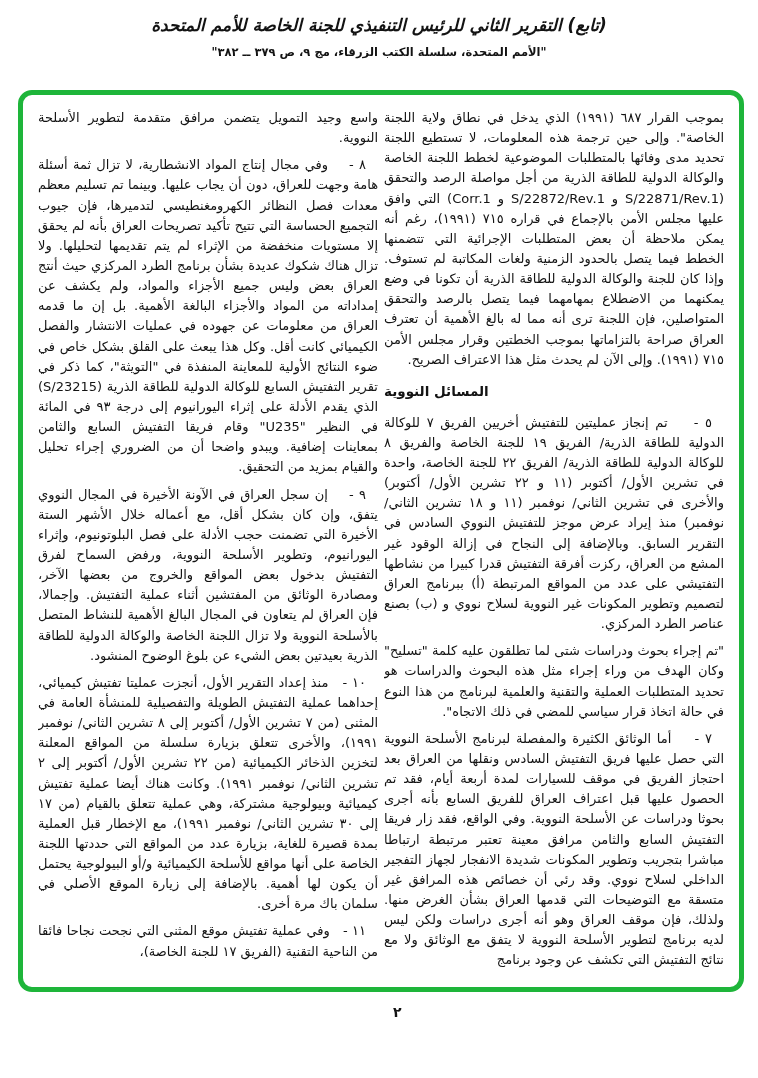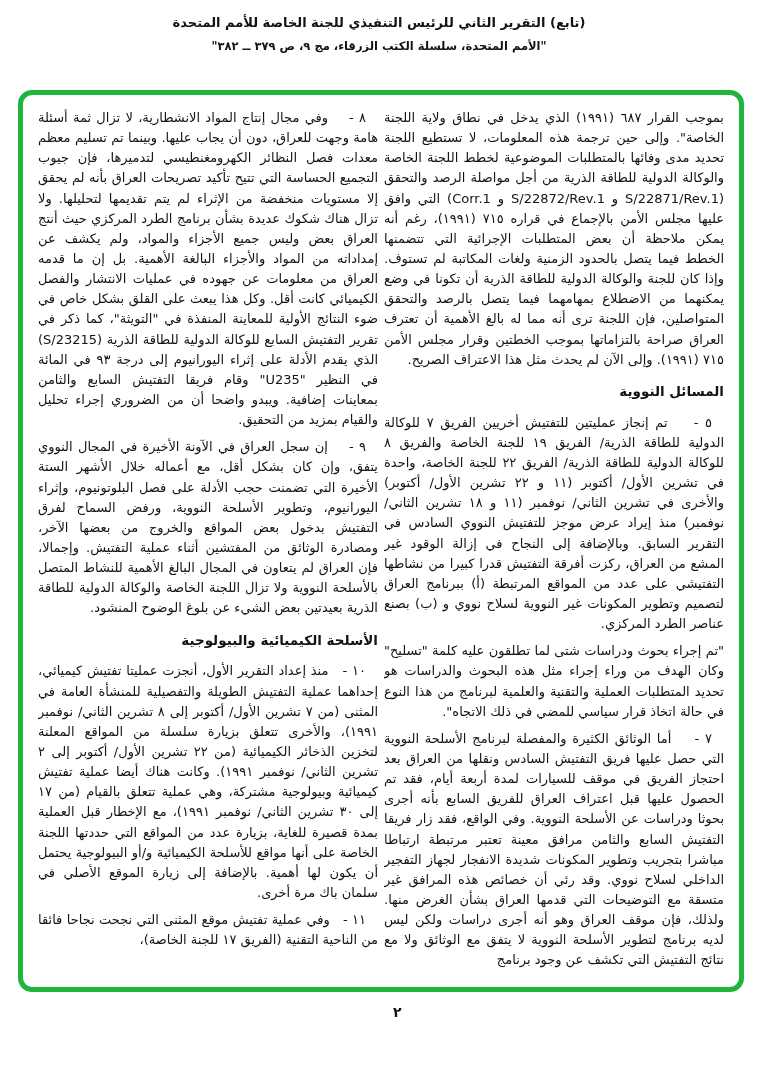--- a/index.html
+++ b/index.html
@@ -8,22 +8,23 @@
     background: #ffffff;
     font-family: "DejaVu Sans", sans-serif;
     color: #131313;
     position: relative;
     overflow: hidden;
   }
   .page { position: absolute; inset: 0; direction: rtl; }
 
   .header { position: absolute; top: 14px; left: 0; right: 0; text-align: center; }
   .header-title {
-    font-size: 13px; font-weight: bold; letter-spacing: 0;
+    font-size: 17px; font-weight: bold; letter-spacing: 0;
     line-height: 1.4;
+    font-style: italic;
   }
   .header-subtitle {
     margin-top: 7px;
     font-size: 11.5px; font-weight: bold;
   }
 
   .content-box {
     position: absolute;
     top: 90px; left: 18px;
     width: 726px; height: 902px;
@@ -49,21 +50,21 @@
   .col-left  { left: 15px; }
 
   .para { margin: 0 0 7px 0; }
   .para.numbered { text-indent: 12px; }
   .para.quote { margin-top: 2px; }
 
   .section-heading {
     margin: 11px 0 11px 0;
     font-size: 13.5px;
     font-weight: bold;
-    text-align: right;
+    text-align: left;
   }
 
   .page-number {
     position: absolute;
     top: 1004px; left: 393px;
     font-size: 14px; font-weight: bold;
   }
 </style>
 </head>
 <body>
@@ -79,23 +80,23 @@
 
     <div class="col col-right">
       <p class="para">بموجب القرار ٦٨٧ (١٩٩١) الذي يدخل في نطاق ولاية اللجنة الخاصة". وإلى حين ترجمة هذه المعلومات، لا تستطيع اللجنة تحديد مدى وفائها بالمتطلبات الموضوعية لخطط اللجنة الخاصة والوكالة الدولية للطاقة الذرية من أجل مواصلة الرصد والتحقق (S/22871/Rev.1 و S/22872/Rev.1 و Corr.1) التي وافق عليها مجلس الأمن بالإجماع في قراره ٧١٥ (١٩٩١)، رغم أنه يمكن ملاحظة أن بعض المتطلبات الإجرائية التي تتضمنها الخطط فيما يتصل بالحدود الزمنية ولغات المكاتبة لم تستوف. وإذا كان للجنة والوكالة الدولية للطاقة الذرية أن تكونا في وضع يمكنهما من الاضطلاع بمهامهما فيما يتصل بالرصد والتحقق المتواصلين، فإن اللجنة ترى أنه مما له بالغ الأهمية أن تعترف العراق صراحة بالتزاماتها بموجب الخطتين وقرار مجلس الأمن ٧١٥ (١٩٩١). وإلى الآن لم يحدث مثل هذا الاعتراف الصريح.</p>
       <h3 class="section-heading">المسائل النووية</h3>
       <p class="para numbered">٥ -&nbsp;&nbsp;&nbsp;&nbsp;تم إنجاز عمليتين للتفتيش أخريين الفريق ٧ للوكالة الدولية للطاقة الذرية/ الفريق ١٩ للجنة الخاصة والفريق ٨ للوكالة الدولية للطاقة الذرية/ الفريق ٢٢ للجنة الخاصة، واحدة في تشرين الأول/ أكتوبر (١١ و ٢٢ تشرين الأول/ أكتوبر) والأخرى في تشرين الثاني/ نوفمبر (١١ و ١٨ تشرين الثاني/ نوفمبر) منذ إيراد عرض موجز للتفتيش النووي السادس في التقرير السابق. وبالإضافة إلى النجاح في إزالة الوقود غير المشع من العراق، ركزت أفرقة التفتيش قدرا كبيرا من نشاطها التفتيشي على عدد من المواقع المرتبطة (أ) ببرنامج العراق لتصميم وتطوير المكونات غير النووية لسلاح نووي و (ب) بصنع عناصر الطرد المركزي.</p>
       <p class="para quote">"تم إجراء بحوث ودراسات شتى لما تطلقون عليه كلمة "تسليح" وكان الهدف من وراء إجراء مثل هذه البحوث والدراسات هو تحديد المتطلبات العملية والتقنية والعلمية لبرنامج من هذا النوع في حالة اتخاذ قرار سياسي للمضي في ذلك الاتجاه".</p>
       <p class="para numbered">٧ -&nbsp;&nbsp;&nbsp;&nbsp;أما الوثائق الكثيرة والمفصلة لبرنامج الأسلحة النووية التي حصل عليها فريق التفتيش السادس ونقلها من العراق بعد احتجاز الفريق في موقف للسيارات لمدة أربعة أيام، فقد تم الحصول عليها قبل اعتراف العراق للفريق السابع بأنه أجرى بحوثا ودراسات عن الأسلحة النووية. وفي الواقع، فقد زار فريقا التفتيش السابع والثامن مرافق معينة تعتبر مرتبطة ارتباطا مباشرا بتجريب وتطوير المكونات شديدة الانفجار لجهاز التفجير الداخلي لسلاح نووي. وقد رئي أن خصائص هذه المرافق غير متسقة مع التوضيحات التي قدمها العراق بشأن الغرض منها. ولذلك، فإن موقف العراق وهو أنه أجرى دراسات ولكن ليس لديه برنامج لتطوير الأسلحة النووية لا يتفق مع الوثائق ولا مع نتائج التفتيش التي تكشف عن وجود برنامج</p>
     </div>
 
     <div class="col col-left">
+      <p class="para">واسع وجيد التمويل يتضمن مرافق متقدمة لتطوير الأسلحة النووية.</p>
       <p class="para numbered">٨ -&nbsp;&nbsp;&nbsp;&nbsp;وفي مجال إنتاج المواد الانشطارية، لا تزال ثمة أسئلة هامة وجهت للعراق، دون أن يجاب عليها. وبينما تم تسليم معظم معدات فصل النظائر الكهرومغنطيسي لتدميرها، فإن جيوب التجميع الحساسة التي تتيح تأكيد تصريحات العراق بأنه لم يحقق إلا مستويات منخفضة من الإثراء لم يتم تقديمها لتحليلها. ولا تزال هناك شكوك عديدة بشأن برنامج الطرد المركزي حيث أنتج العراق بعض وليس جميع الأجزاء والمواد، ولم يكشف عن إمداداته من المواد والأجزاء البالغة الأهمية. بل إن ما قدمه العراق من معلومات عن جهوده في عمليات الانتشار والفصل الكيميائي كانت أقل. وكل هذا يبعث على القلق بشكل خاص في ضوء النتائج الأولية للمعاينة المنفذة في "التويثة"، كما ذكر في تقرير التفتيش السابع للوكالة الدولية للطاقة الذرية (S/23215) الذي يقدم الأدلة على إثراء اليورانيوم إلى درجة ٩٣ في المائة في النظير "U235" وقام فريقا التفتيش السابع والثامن بمعاينات إضافية. ويبدو واضحا أن من الضروري إجراء تحليل والقيام بمزيد من التحقيق.</p>
       <p class="para numbered">٩ -&nbsp;&nbsp;&nbsp;&nbsp;إن سجل العراق في الآونة الأخيرة في المجال النووي يتفق، وإن كان بشكل أقل، مع أعماله خلال الأشهر الستة الأخيرة التي تضمنت حجب الأدلة على فصل البلوتونيوم، وإثراء اليورانيوم، وتطوير الأسلحة النووية، ورفض السماح لفرق التفتيش بدخول بعض المواقع والخروج من بعضها الآخر، ومصادرة الوثائق من المفتشين أثناء عملية التفتيش. وإجمالا، فإن العراق لم يتعاون في المجال البالغ الأهمية للنشاط المتصل بالأسلحة النووية ولا تزال اللجنة الخاصة والوكالة الدولية للطاقة الذرية بعيدتين بعض الشيء عن بلوغ الوضوح المنشود.</p>
-      <h3 class="section-heading">الأسلحة الكيميائية والبيولوجية</h3>
       <p class="para numbered">١٠ -&nbsp;&nbsp;&nbsp;منذ إعداد التقرير الأول، أنجزت عمليتا تفتيش كيميائي، إحداهما عملية التفتيش الطويلة والتفصيلية للمنشأة العامة في المثنى (من ٧ تشرين الأول/ أكتوبر إلى ٨ تشرين الثاني/ نوفمبر ١٩٩١)، والأخرى تتعلق بزيارة سلسلة من المواقع المعلنة لتخزين الذخائر الكيميائية (من ٢٢ تشرين الأول/ أكتوبر إلى ٢ تشرين الثاني/ نوفمبر ١٩٩١). وكانت هناك أيضا عملية تفتيش كيميائية وبيولوجية مشتركة، وهي عملية تتعلق بالقيام (من ١٧ إلى ٣٠ تشرين الثاني/ نوفمبر ١٩٩١)، مع الإخطار قبل العملية بمدة قصيرة للغاية، بزيارة عدد من المواقع التي حددتها اللجنة الخاصة على أنها مواقع للأسلحة الكيميائية و/أو البيولوجية يحتمل أن يكون لها أهمية. بالإضافة إلى زيارة الموقع الأصلي في سلمان باك مرة أخرى.</p>
       <p class="para numbered">١١ -&nbsp;&nbsp;&nbsp;وفي عملية تفتيش موقع المثنى التي نجحت نجاحا فائقا من الناحية التقنية (الفريق ١٧ للجنة الخاصة)،</p>
     </div>
 
   </div>
 
   <div class="page-number">٢</div>
 
 </div>
 

